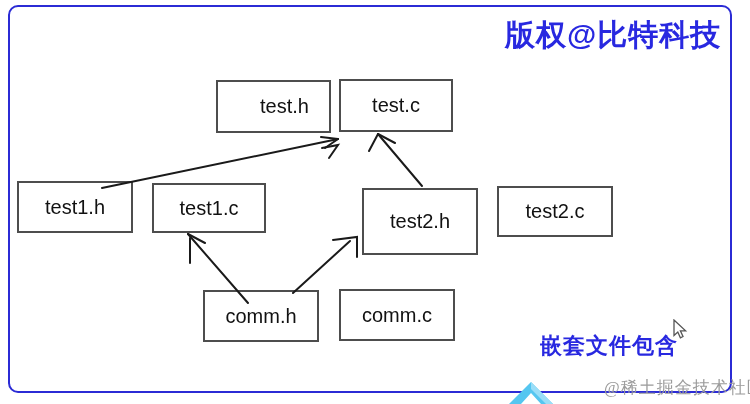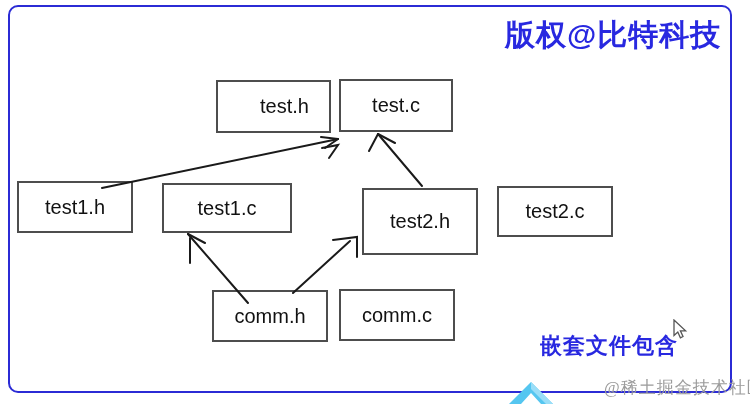--- a/index.html
+++ b/index.html
@@ -22,24 +22,24 @@
     font-family:"Liberation Serif",serif;white-space:nowrap;letter-spacing:1px;
   }
   .filebox{
     position:absolute;border:2px solid #4d4d4d;background:#ffffff;
     display:flex;align-items:center;justify-content:center;
     font-size:20px;color:#111;box-sizing:border-box;
   }
   .b-test-h {left:216px;top:80px; width:115px;height:53px;padding-left:22px;}
   .b-test-c {left:339px;top:79px; width:114px;height:53px;}
   .b-test1-h{left:17px; top:181px;width:116px;height:52px;}
-  .b-test1-c{left:162px;top:183px;width:130px;height:50px;}
+  .b-test1-c{left:152px;top:183px;width:114px;height:50px;}
   .b-test2-h{left:362px;top:188px;width:116px;height:67px;}
   .b-test2-c{left:497px;top:186px;width:116px;height:51px;}
-  .b-comm-h {left:203px;top:290px;width:116px;height:52px;margin-left:9px;}
+  .b-comm-h {left:203px;top:290px;width:116px;height:52px;}
   .b-comm-c {left:327px;top:289px;width:116px;height:52px;margin-left:12px;}
   svg.overlay{position:absolute;left:0;top:0;pointer-events:none;}
   .cursor{position:absolute;left:673px;top:319px;width:16px;height:22px;}
 </style>
 </head>
 <body>
 
 <div id="stage">
 
   <div class="slide-border"></div>

